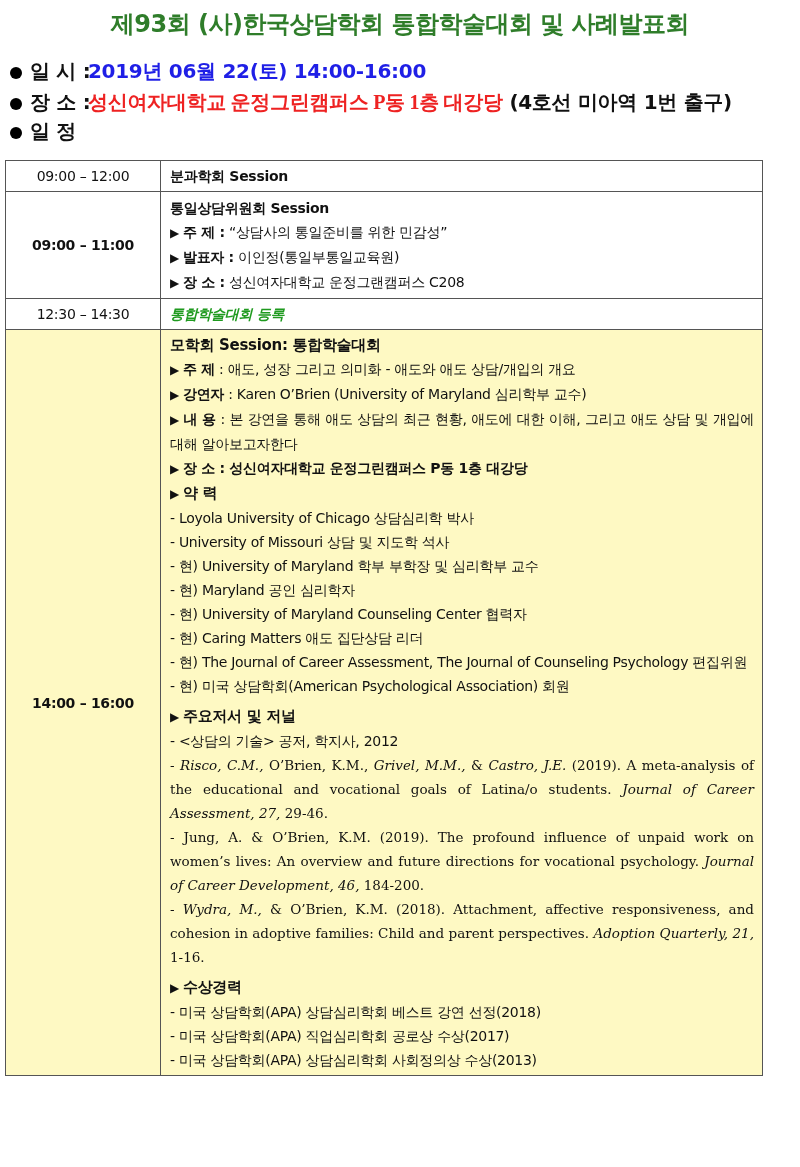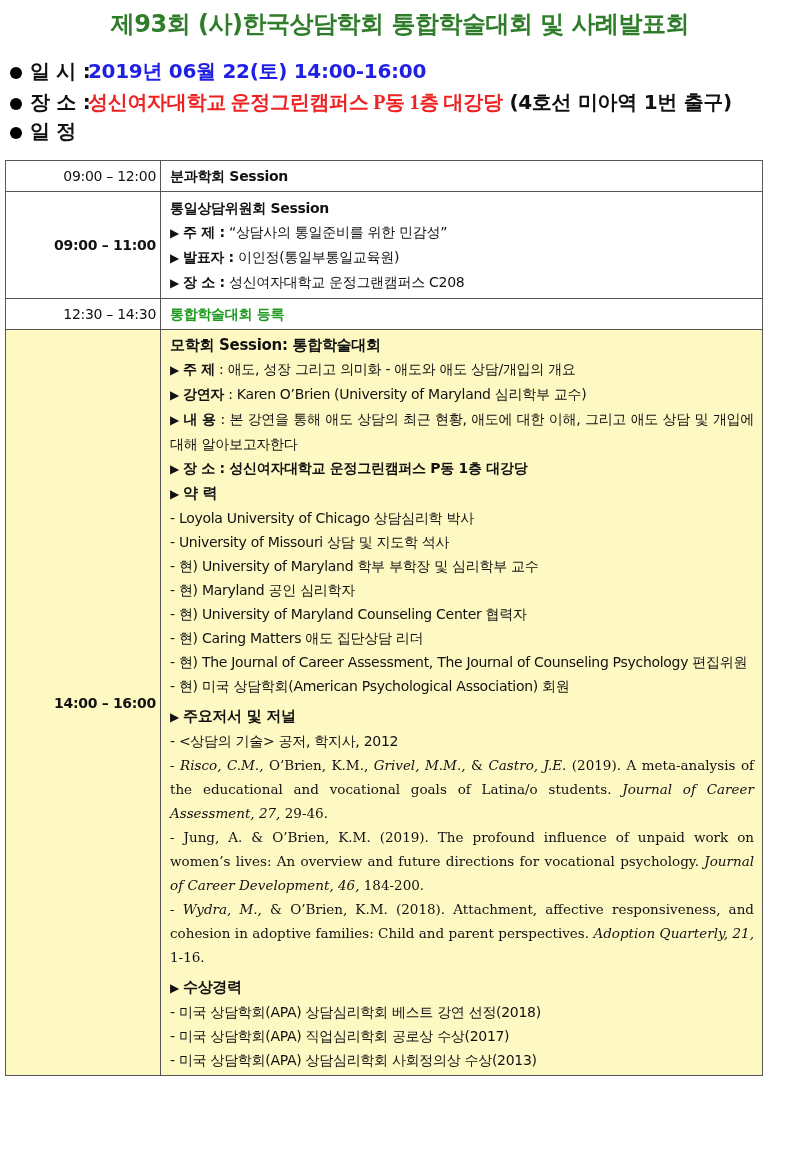--- a/index.html
+++ b/index.html
@@ -17,26 +17,26 @@
   .info .lbl { display: inline-block; width: 58px; }
   .blue { color: #1f1fe6; }
   .red { color: #ee2222; font-family: Liberation Serif, serif; }
   .dark { color: #111; text-align: center; }
 
   table.sched {
     position: absolute; left: 5px; top: 160px; width: 758px;
     border-collapse: collapse; font-size: 14px; letter-spacing: -0.3px;
   }
   table.sched td { border: 1px solid #555; vertical-align: middle; }
-  td.time { width: 155px; text-align: right; padding: 0 4px; }
+  td.time { width: 155px; text-align: center; padding: 0 4px; }
   td.time.bold { font-weight: bold; }
   td.desc { padding: 3px 8px 3px 9px; line-height: 24px; }
   tr.hl td { background: #fef9c3; }
   .b { font-weight: bold; }
-  .green { color: #1f9a1f; font-weight: bold; }
+  .green { color: #1f9a1f; font-weight: bold; font-style: italic; }
   .tri { font-size: 12px; margin-right: 4px; }
   .justify { text-align: justify; }
   .serif { font-family: "DejaVu Serif", "Liberation Serif", serif; font-size: 13.5px; text-align: justify; letter-spacing: 0; }
   .gap { height: 6px; }
   .sec-h { font-weight: bold; font-size: 15px; }
 </style>
 </head>
 <body>
 
 <div class="title">제93회 (사)한국상담학회 통합학술대회 및 사례발표회</div>

